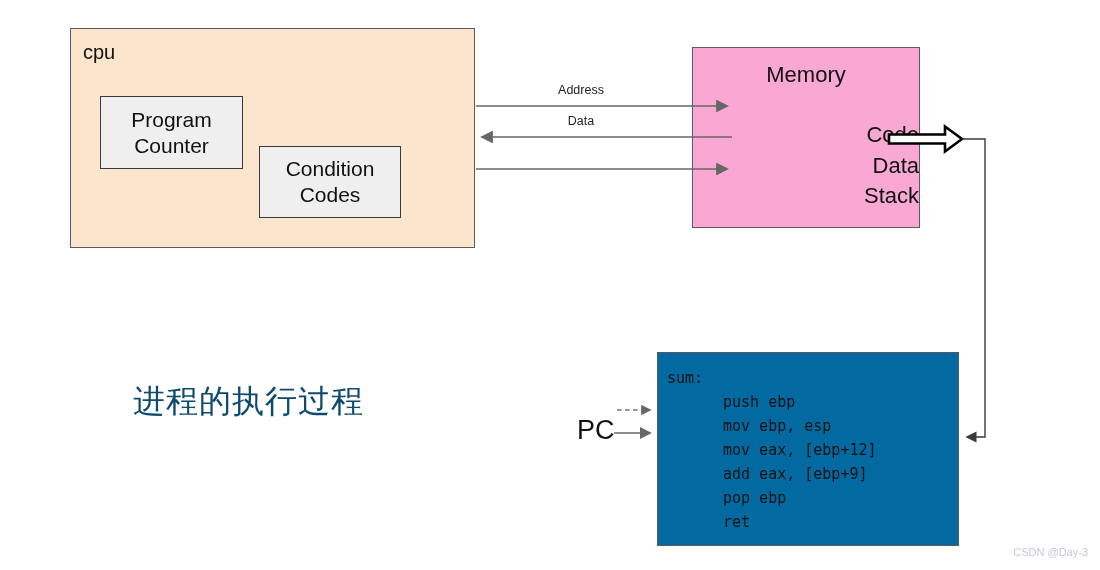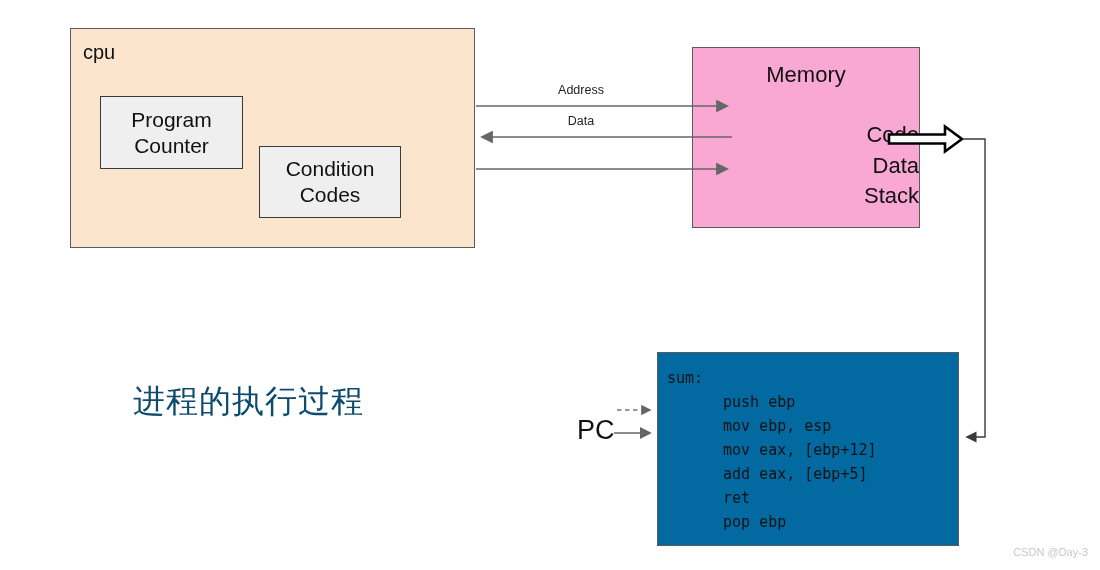--- a/index.html
+++ b/index.html
@@ -200,20 +200,20 @@
 
   <div class="page-title">进程的执行过程</div>
 
   <div class="pc-pointer">PC</div>
 
   <div class="code-box">
     <div class="code-line lbl">sum:</div>
     <div class="code-line ind">push ebp</div>
     <div class="code-line ind">mov ebp, esp</div>
     <div class="code-line ind">mov eax, [ebp+12]</div>
-    <div class="code-line ind">add eax, [ebp+5]</div>
+    <div class="code-line ind">add eax, [ebp+9]</div>
+    <div class="code-line ind">pop ebp</div>
     <div class="code-line ind">ret</div>
-    <div class="code-line ind">pop ebp</div>
   </div>
 
   <div class="watermark">CSDN @Day-3</div>
 
 </div>
 
 </body></html>

